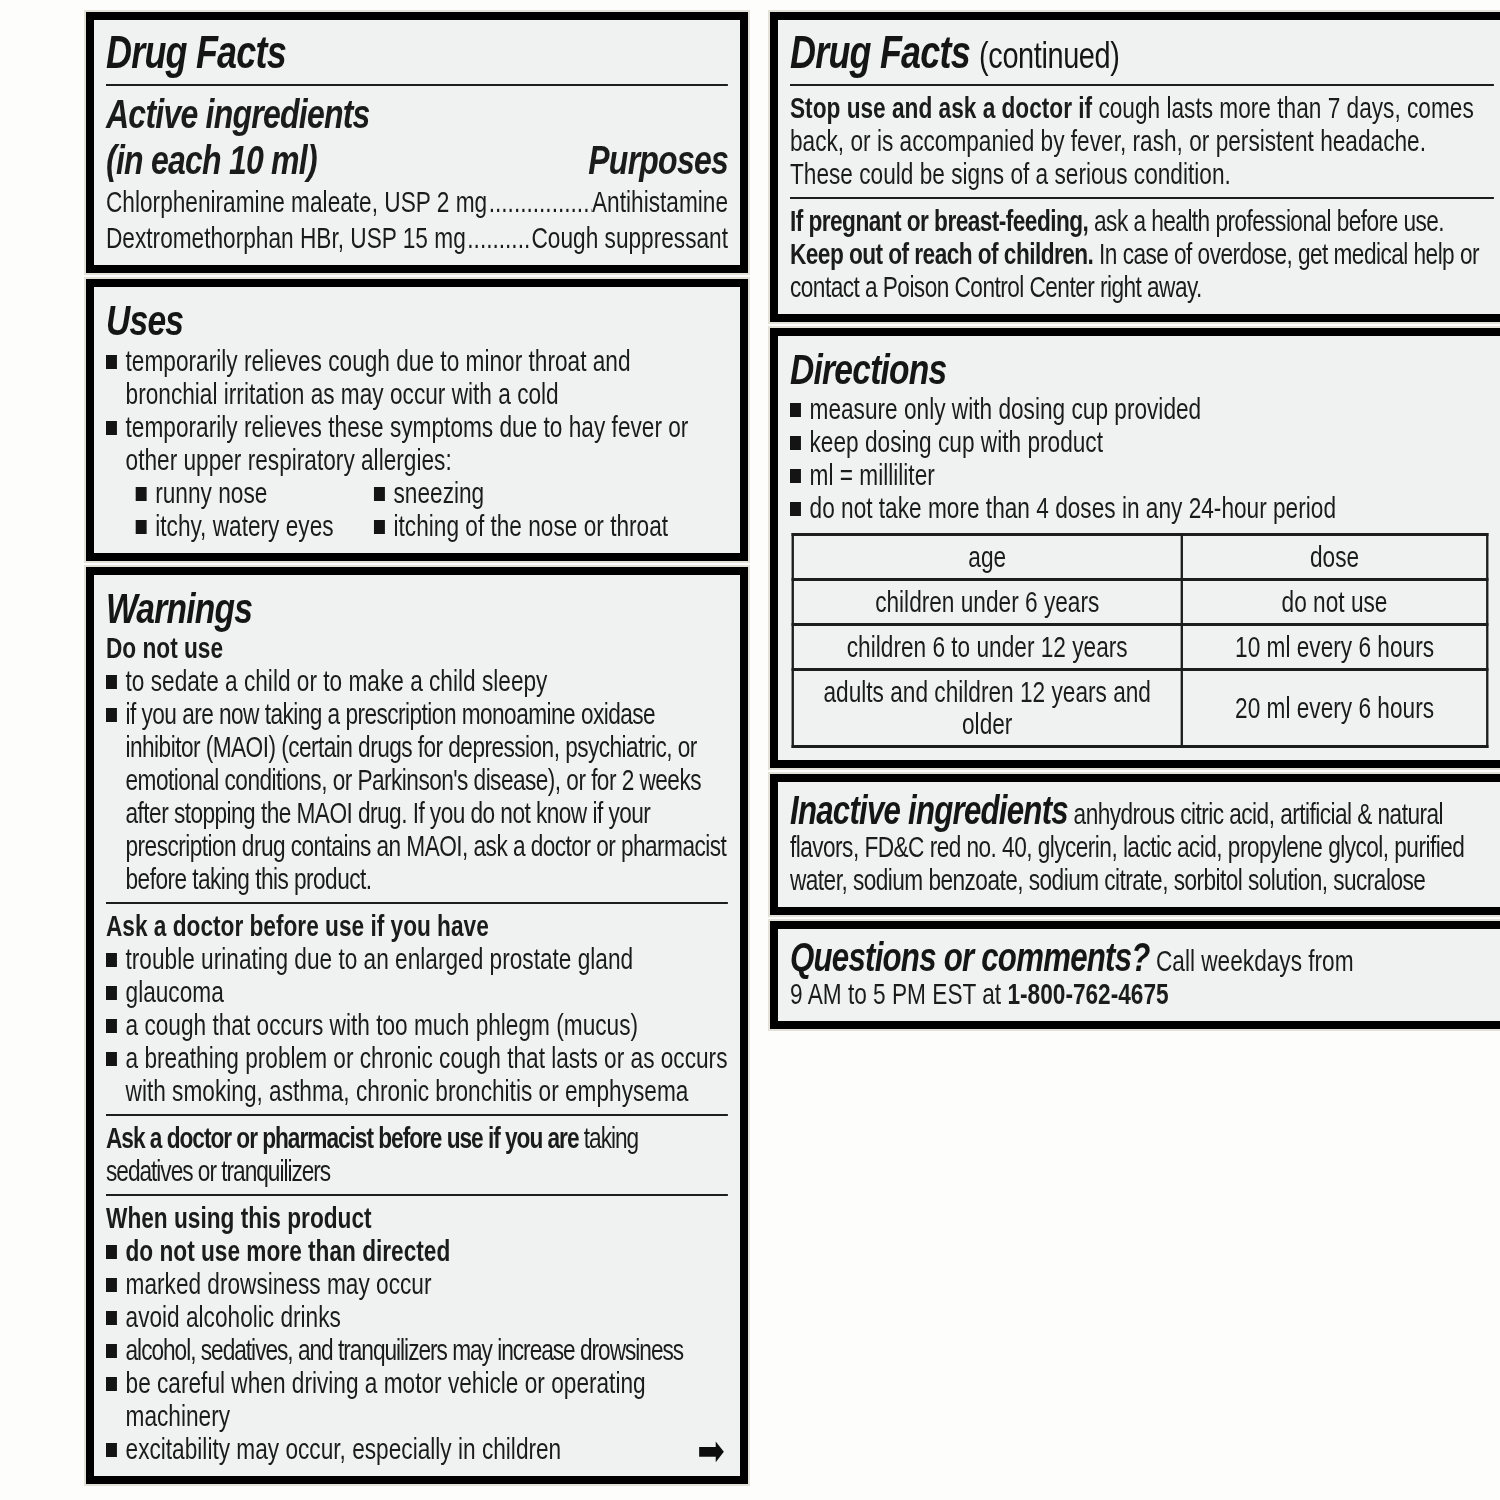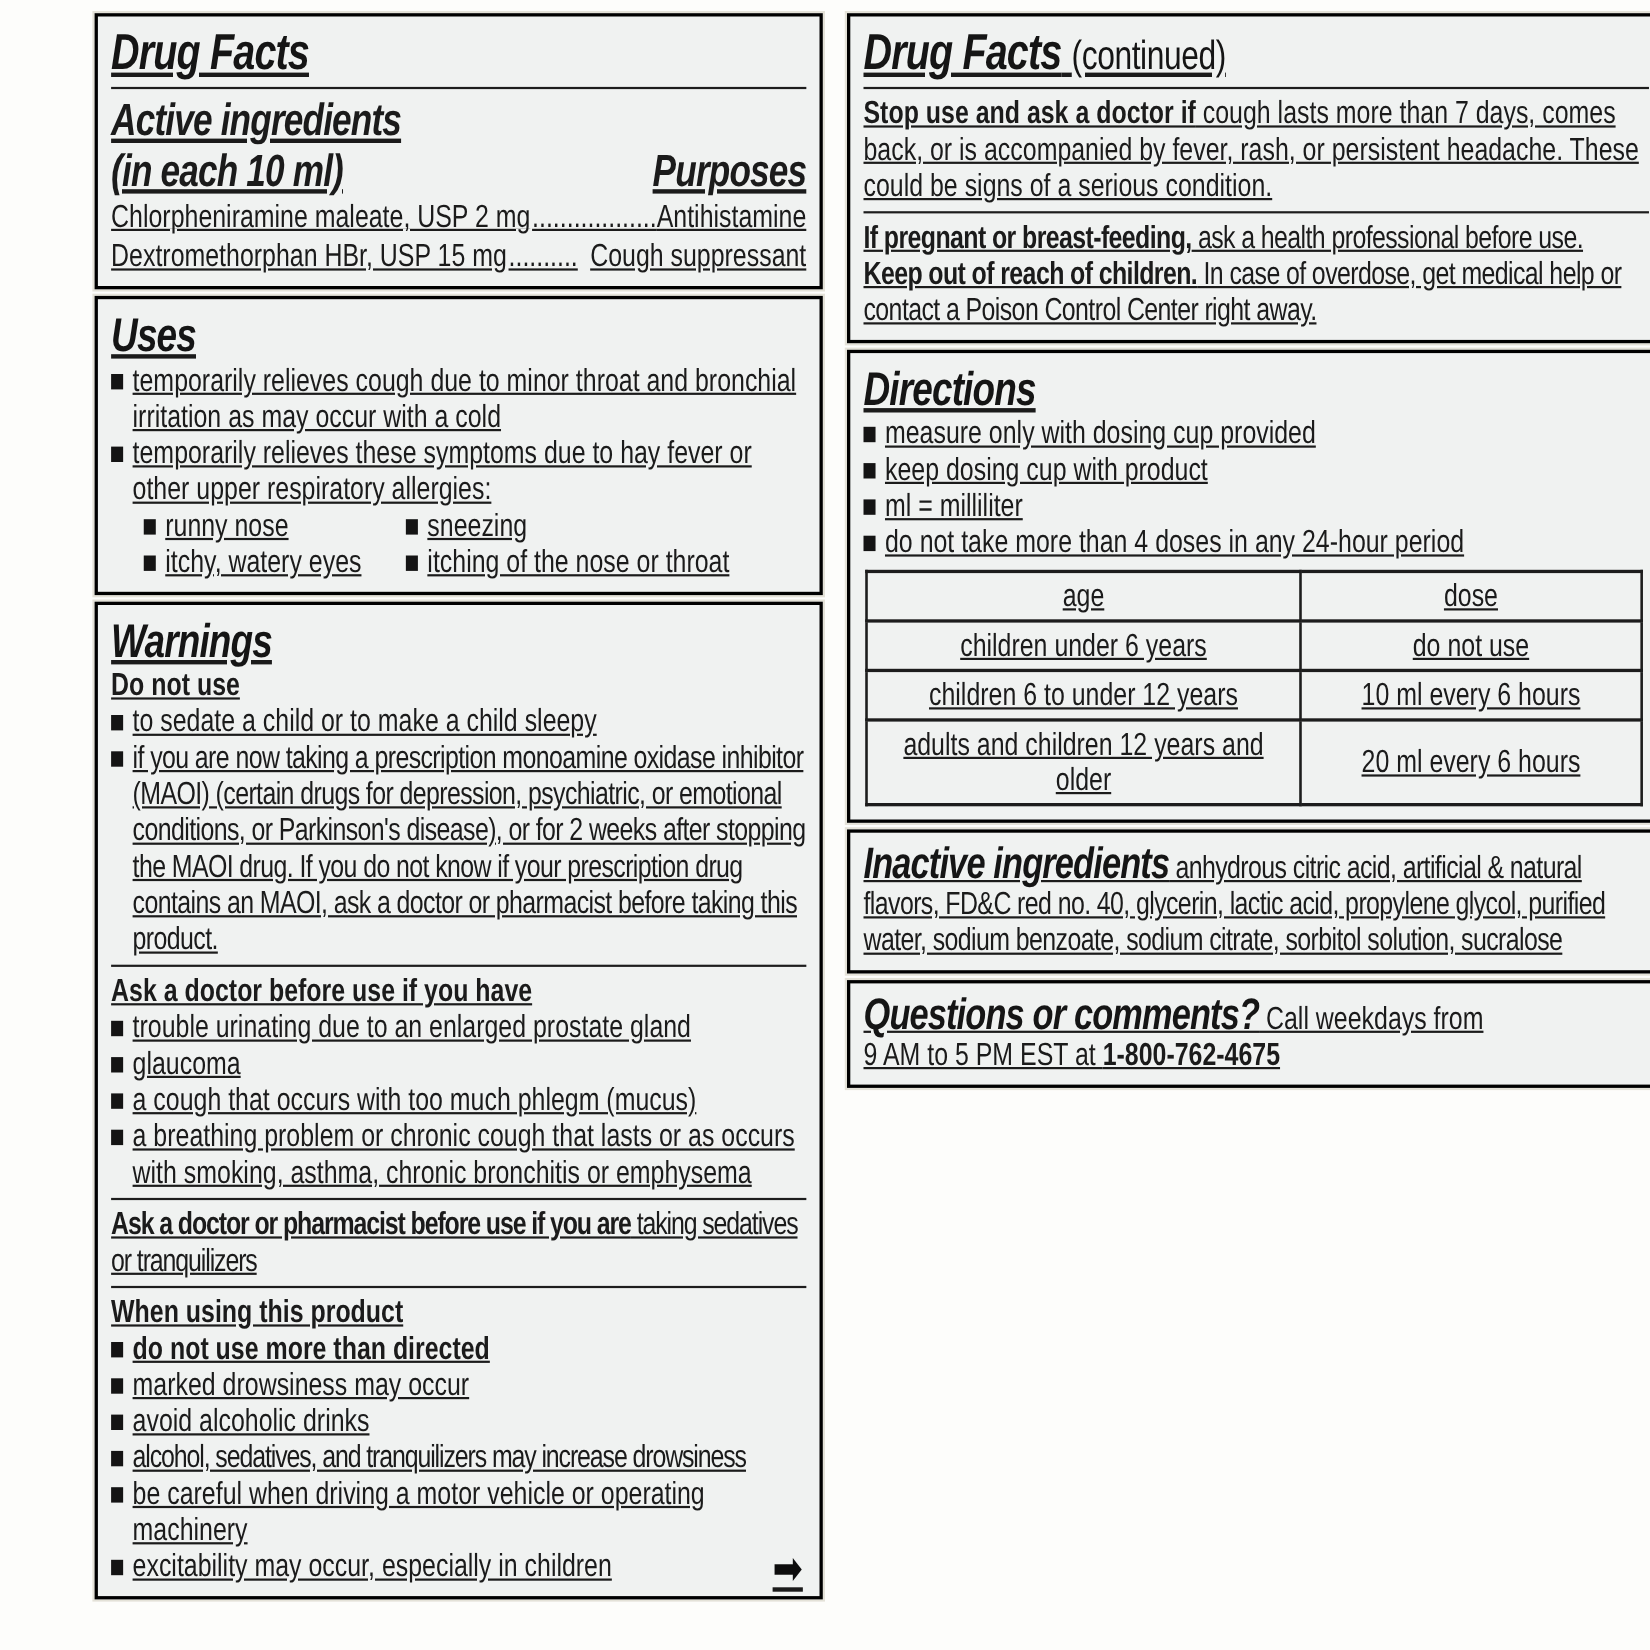--- a/index.html
+++ b/index.html
@@ -7,25 +7,24 @@
     width:1500px;height:1500px;position:relative;
     background:#fdfdfb;
     font-family:"Liberation Sans", sans-serif;
     color:#1b1b1b;
     -webkit-font-smoothing:antialiased;
   }
   .col{position:absolute;top:12px;display:flex;flex-direction:column;gap:6px;}
   .col-left{left:86px;width:662px;}
   .col-right{left:770px;width:744px;}
   .box{
-    border:3px solid #000000;
+    border:8px solid #000000;
     background:#f0f2f1;
     padding:8px 12px 10px 12px;
     box-shadow:0 0 0 2px #e4e2d8;
-    text-decoration:underline;
   }
   
   .condense{width:128%;transform:scaleX(0.78125);transform-origin:0 0;}
   .h-big{font-size:46px;line-height:1.08;font-weight:bold;font-style:italic;letter-spacing:-1px;color:#151515;}
   .h-sec{font-size:43px;line-height:1.1;font-weight:bold;font-style:italic;letter-spacing:-1px;color:#151515;padding-top:2px;}
   .h-inline{font-size:40px;line-height:1.0;font-weight:bold;font-style:italic;letter-spacing:-1px;color:#151515;}
   .h-suffix{font-size:37px;font-weight:normal;font-style:normal;letter-spacing:-0.5px;}
   .rule-thin{height:2px;background:#1d1d1d;margin:6px 0 6px 0;}
   p,.para{font-size:29px;line-height:33px;margin:0;}
   .bold{font-weight:bold;}

